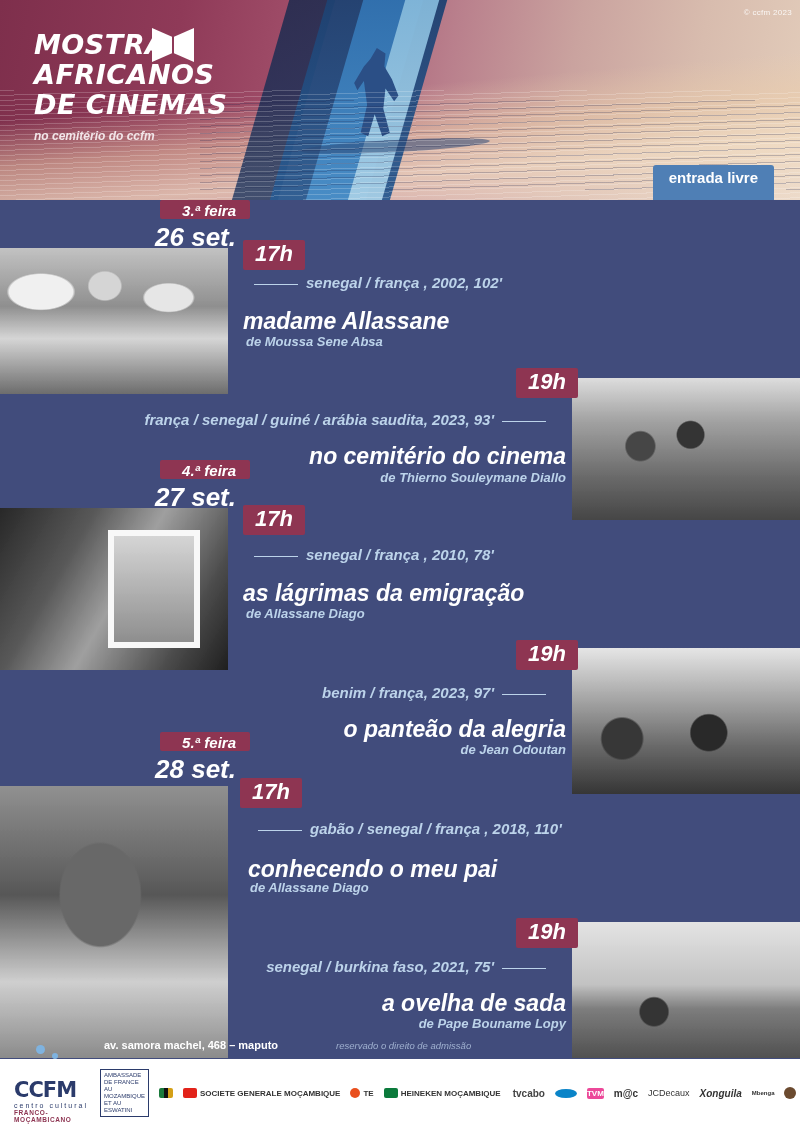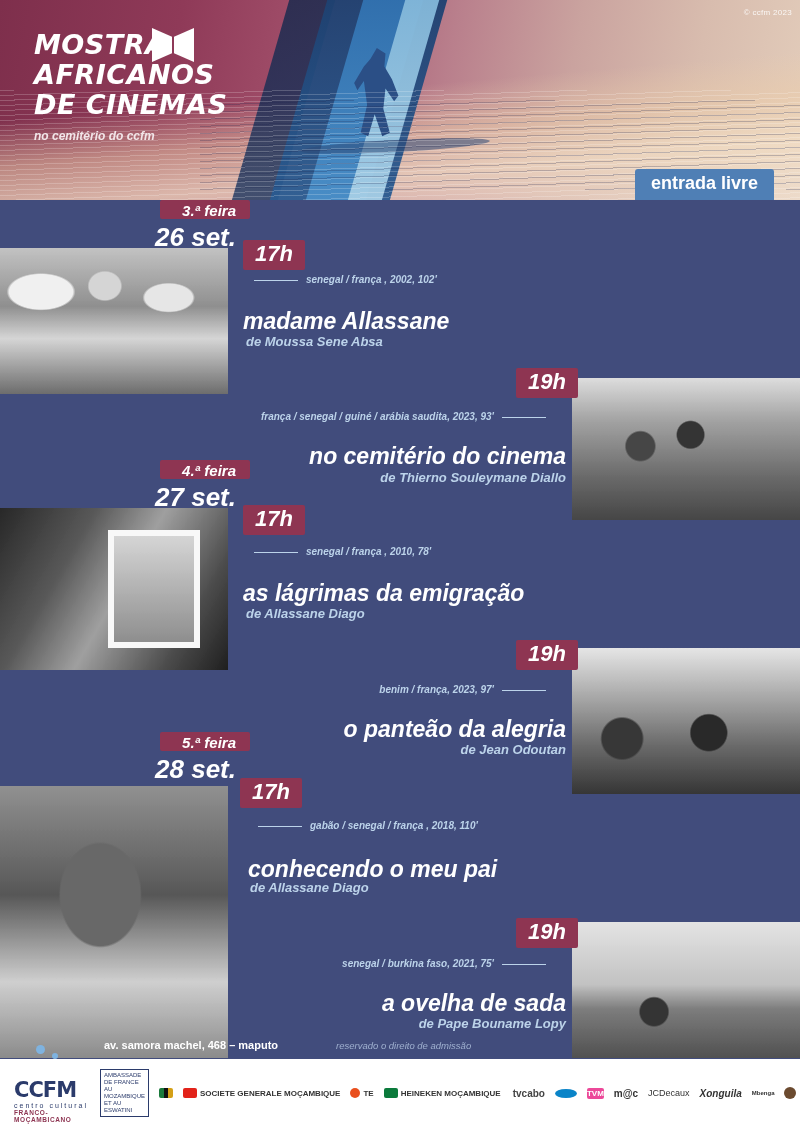--- a/index.html
+++ b/index.html
@@ -84,22 +84,22 @@
   .bowtie:before, .bowtie:after {
     content:""; position: absolute; top:0; width: 20px; height: 34px; background:#fff;
   }
   .bowtie:before { left: 0;  clip-path: polygon(0 0, 100% 26%, 100% 74%, 0 100%); }
   .bowtie:after  { right: 0; clip-path: polygon(100% 0, 0 26%, 0 74%, 100% 100%); }
 
   .entrada {
     position: absolute; right: 26px; top: 200px;
     transform: translateY(-100%);
     background: #4f7fb5;
-    color: #fff; font-size: 18px; font-weight: 700;
-    padding: 4px 16px 6px 16px;
+    color: #fff; font-size: 15px; font-weight: 700;
+    padding: 4px 16px 14px 16px;
     border-radius: 3px 3px 0 0;
   }
 
   
   .day {
     position: absolute; left: 0; width: 250px; text-align: right;
   }
   .day-dow {
     display: inline-block;
     background: #8e3552; color: #fff;
@@ -164,21 +164,21 @@
   
   .hour {
     position: absolute;
     background: #8e3552; color: #fff;
     font-size: 22px; font-weight: 700; font-style: italic;
     padding: 1px 12px 3px 12px;
     border-radius: 2px;
   }
   .meta {
     position: absolute;
-    font-size: 10px; font-weight: 700; color: #bcd3ea; font-style: italic;
+    font-size: 15px; font-weight: 700; color: #bcd3ea; font-style: italic;
     white-space: nowrap;
   }
   .meta .rule {
     display: inline-block; width: 44px; height: 1px;
     background: #bcd3ea; vertical-align: middle; margin: 0 8px;
   }
   .title {
     position: absolute;
     font-size: 23px; font-weight: 700; font-style: italic; color: #fff;
     white-space: nowrap;

